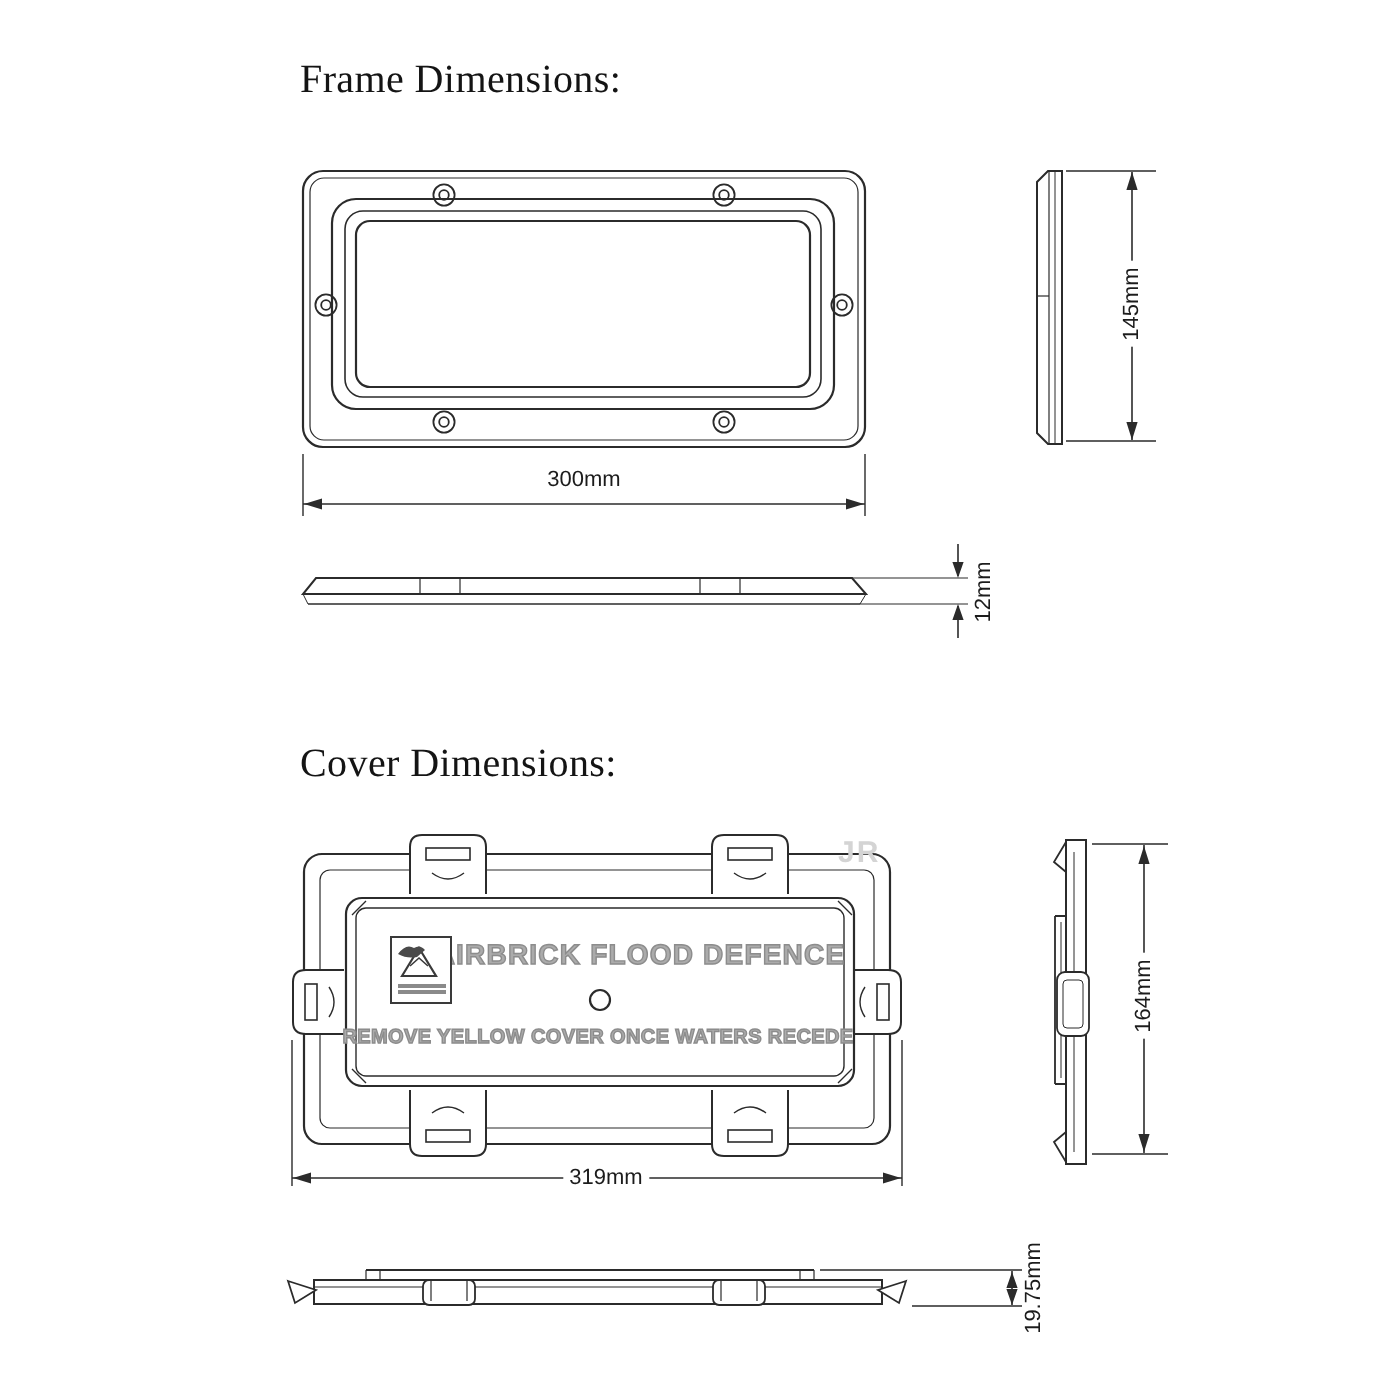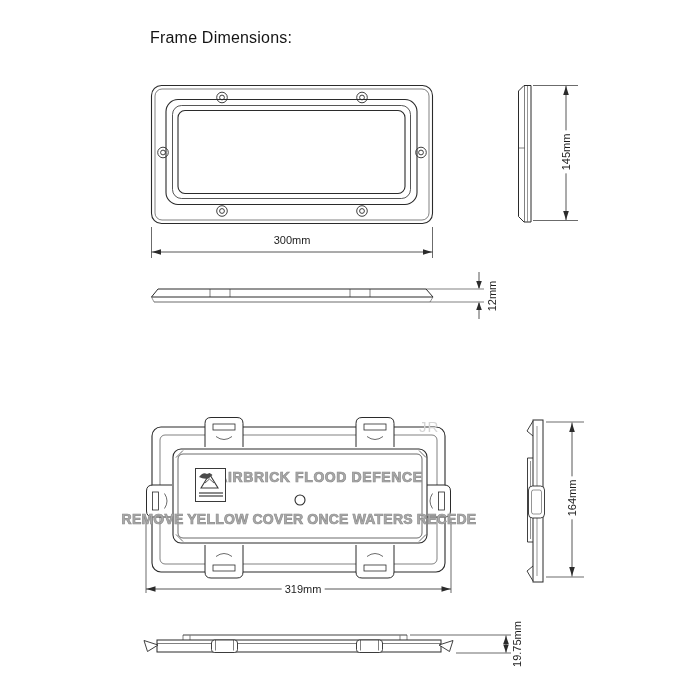--- a/index.html
+++ b/index.html
@@ -1,28 +1,28 @@
 <!DOCTYPE html>
 <html><head>
 <meta charset="utf-8">
 <style>
   html,body{margin:0;padding:0;background:#fff;}
   #sheet{position:relative;width:700px;height:700px;background:#ffffff;overflow:hidden;
          font-family:"Liberation Sans",sans-serif;}
   #drawing{position:absolute;left:0;top:0;}
-  .sec-title{position:absolute;font-family:Liberation Sans, sans-serif;font-size:16px;color:#141414;
+  .sec-title{position:absolute;font-family:Liberation Serif, serif;font-size:20px;color:#141414;
              letter-spacing:.2px;white-space:nowrap;}
   .dim-label{position:absolute;font-size:11px;color:#1c1c1c;background:#fff;padding:0 3px;
              transform:translate(-50%,-50%);white-space:nowrap;}
   .dim-label.vert{transform:translate(-50%,-50%) rotate(-90deg);}
   .emboss{position:absolute;font-weight:bold;color:#ababab;-webkit-text-stroke:.7px #8c8c8c;
           transform:translate(-50%,-50%);white-space:nowrap;}
   #panel-title{font-size:14px;letter-spacing:.6px;}
-  #panel-subtitle{font-size:14px;letter-spacing:.2px;}
-  #watermark{position:absolute;left:419px;top:418px;font-size:15px;font-weight:normal;
+  #panel-subtitle{font-size:10px;letter-spacing:.2px;}
+  #watermark{position:absolute;left:419px;top:418px;font-size:15px;font-weight:bold;
              color:#d4d4d4;letter-spacing:1px;}
   #logo-box{position:absolute;left:195px;top:468px;width:31px;height:34px;
             border:1px solid #3a3a3a;box-sizing:border-box;background:#fff;}
   .logo-bar{width:24px;height:2px;background:#8a8a8a;margin:1.5px auto 0 auto;}
 </style>
 </head>
 <body>
 
 <div id="sheet">
 
@@ -149,20 +149,21 @@
     </g>
     <g stroke="#2b2b2b" fill="none">
       <path d="M410,635 H512 M456,653 H512" stroke-width="0.7"></path>
       <path d="M506,635.5 V652.5" stroke-width="0.8"></path>
       <polygon points="506,636 503.2,644 508.8,644" fill="#2b2b2b" stroke="none"></polygon>
       <polygon points="506,652.5 503.2,644.5 508.8,644.5" fill="#2b2b2b" stroke="none"></polygon>
     </g>
   </svg>
 
   <div class="sec-title" style="left:150px;top:29px">Frame Dimensions:</div>
+  <div class="sec-title" style="left:150px;top:371px">Cover Dimensions:</div>
 
   <div class="dim-label" style="left:292px;top:240px">300mm</div>
   <div class="dim-label vert" style="left:566px;top:152px">145mm</div>
   <div class="dim-label vert" style="left:492px;top:296px">12mm</div>
   <div class="dim-label" style="left:303px;top:589px">319mm</div>
   <div class="dim-label vert" style="left:572px;top:498px">164mm</div>
   <div class="dim-label vert" style="left:517px;top:644px">19.75mm</div>
 
   <div id="panel-title" class="emboss" style="left:320px;top:477px">AIRBRICK FLOOD DEFENCE</div>
   <div id="panel-subtitle" class="emboss" style="left:299px;top:519px">REMOVE YELLOW COVER ONCE WATERS RECEDE</div>

